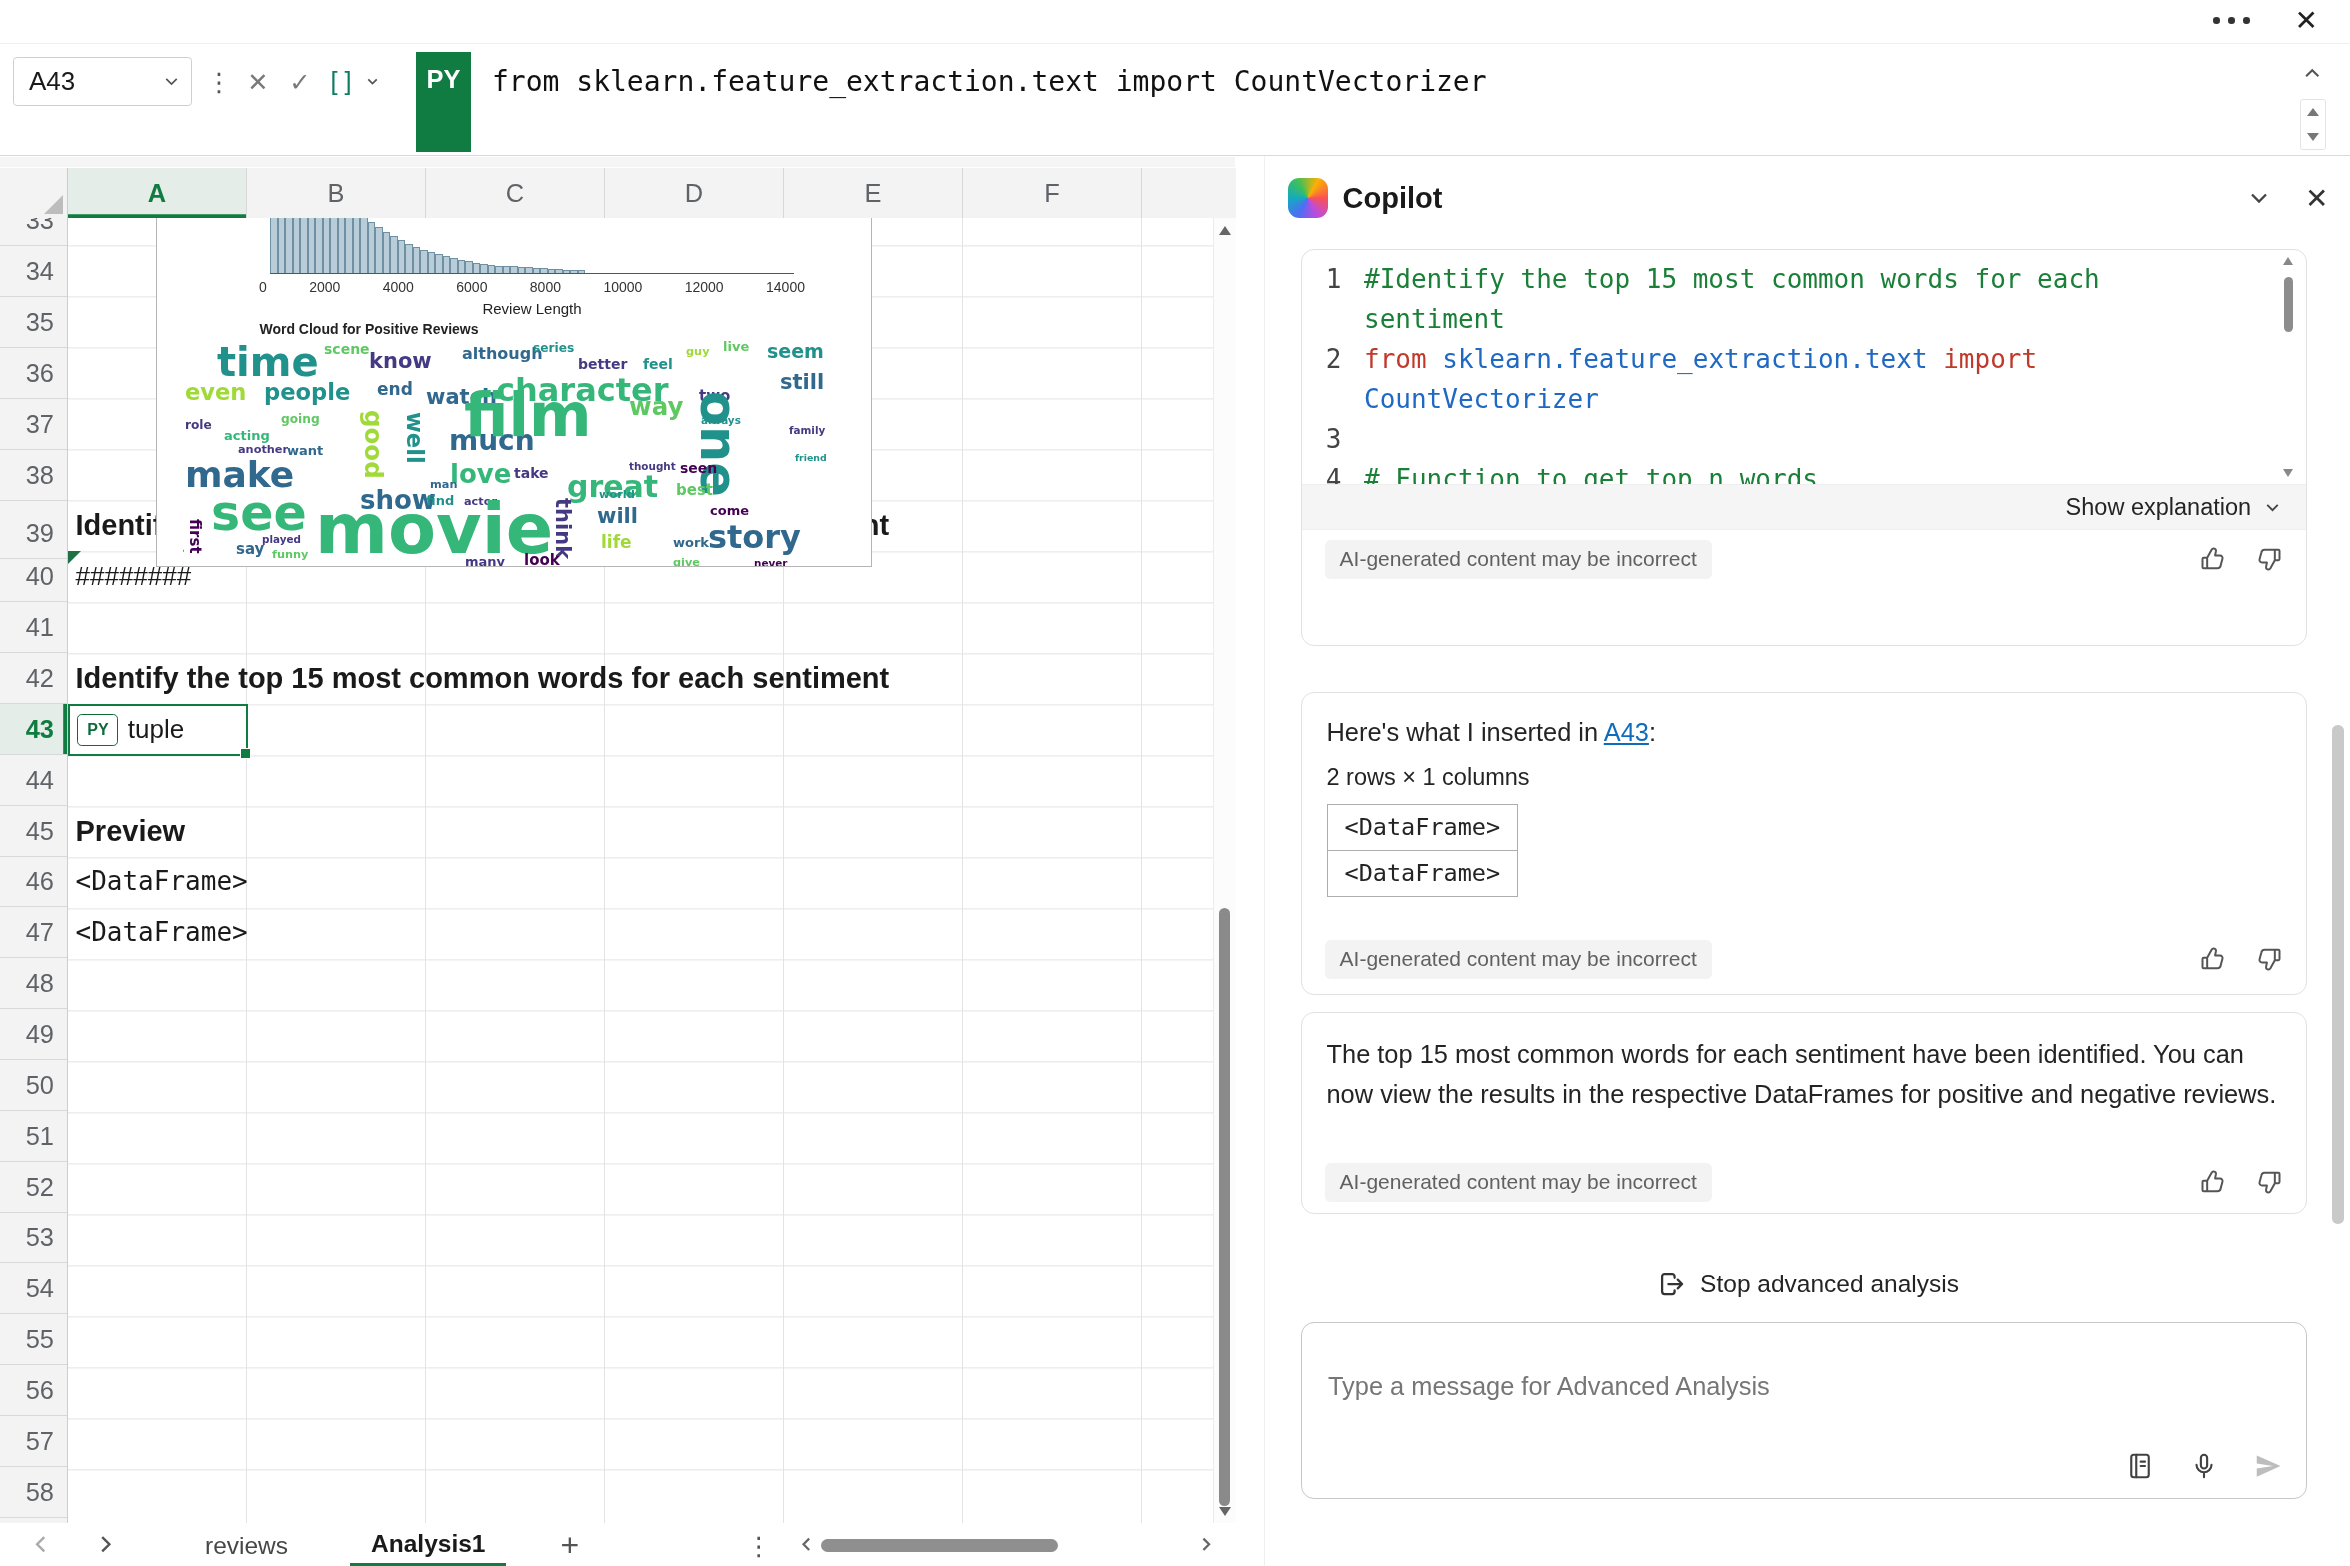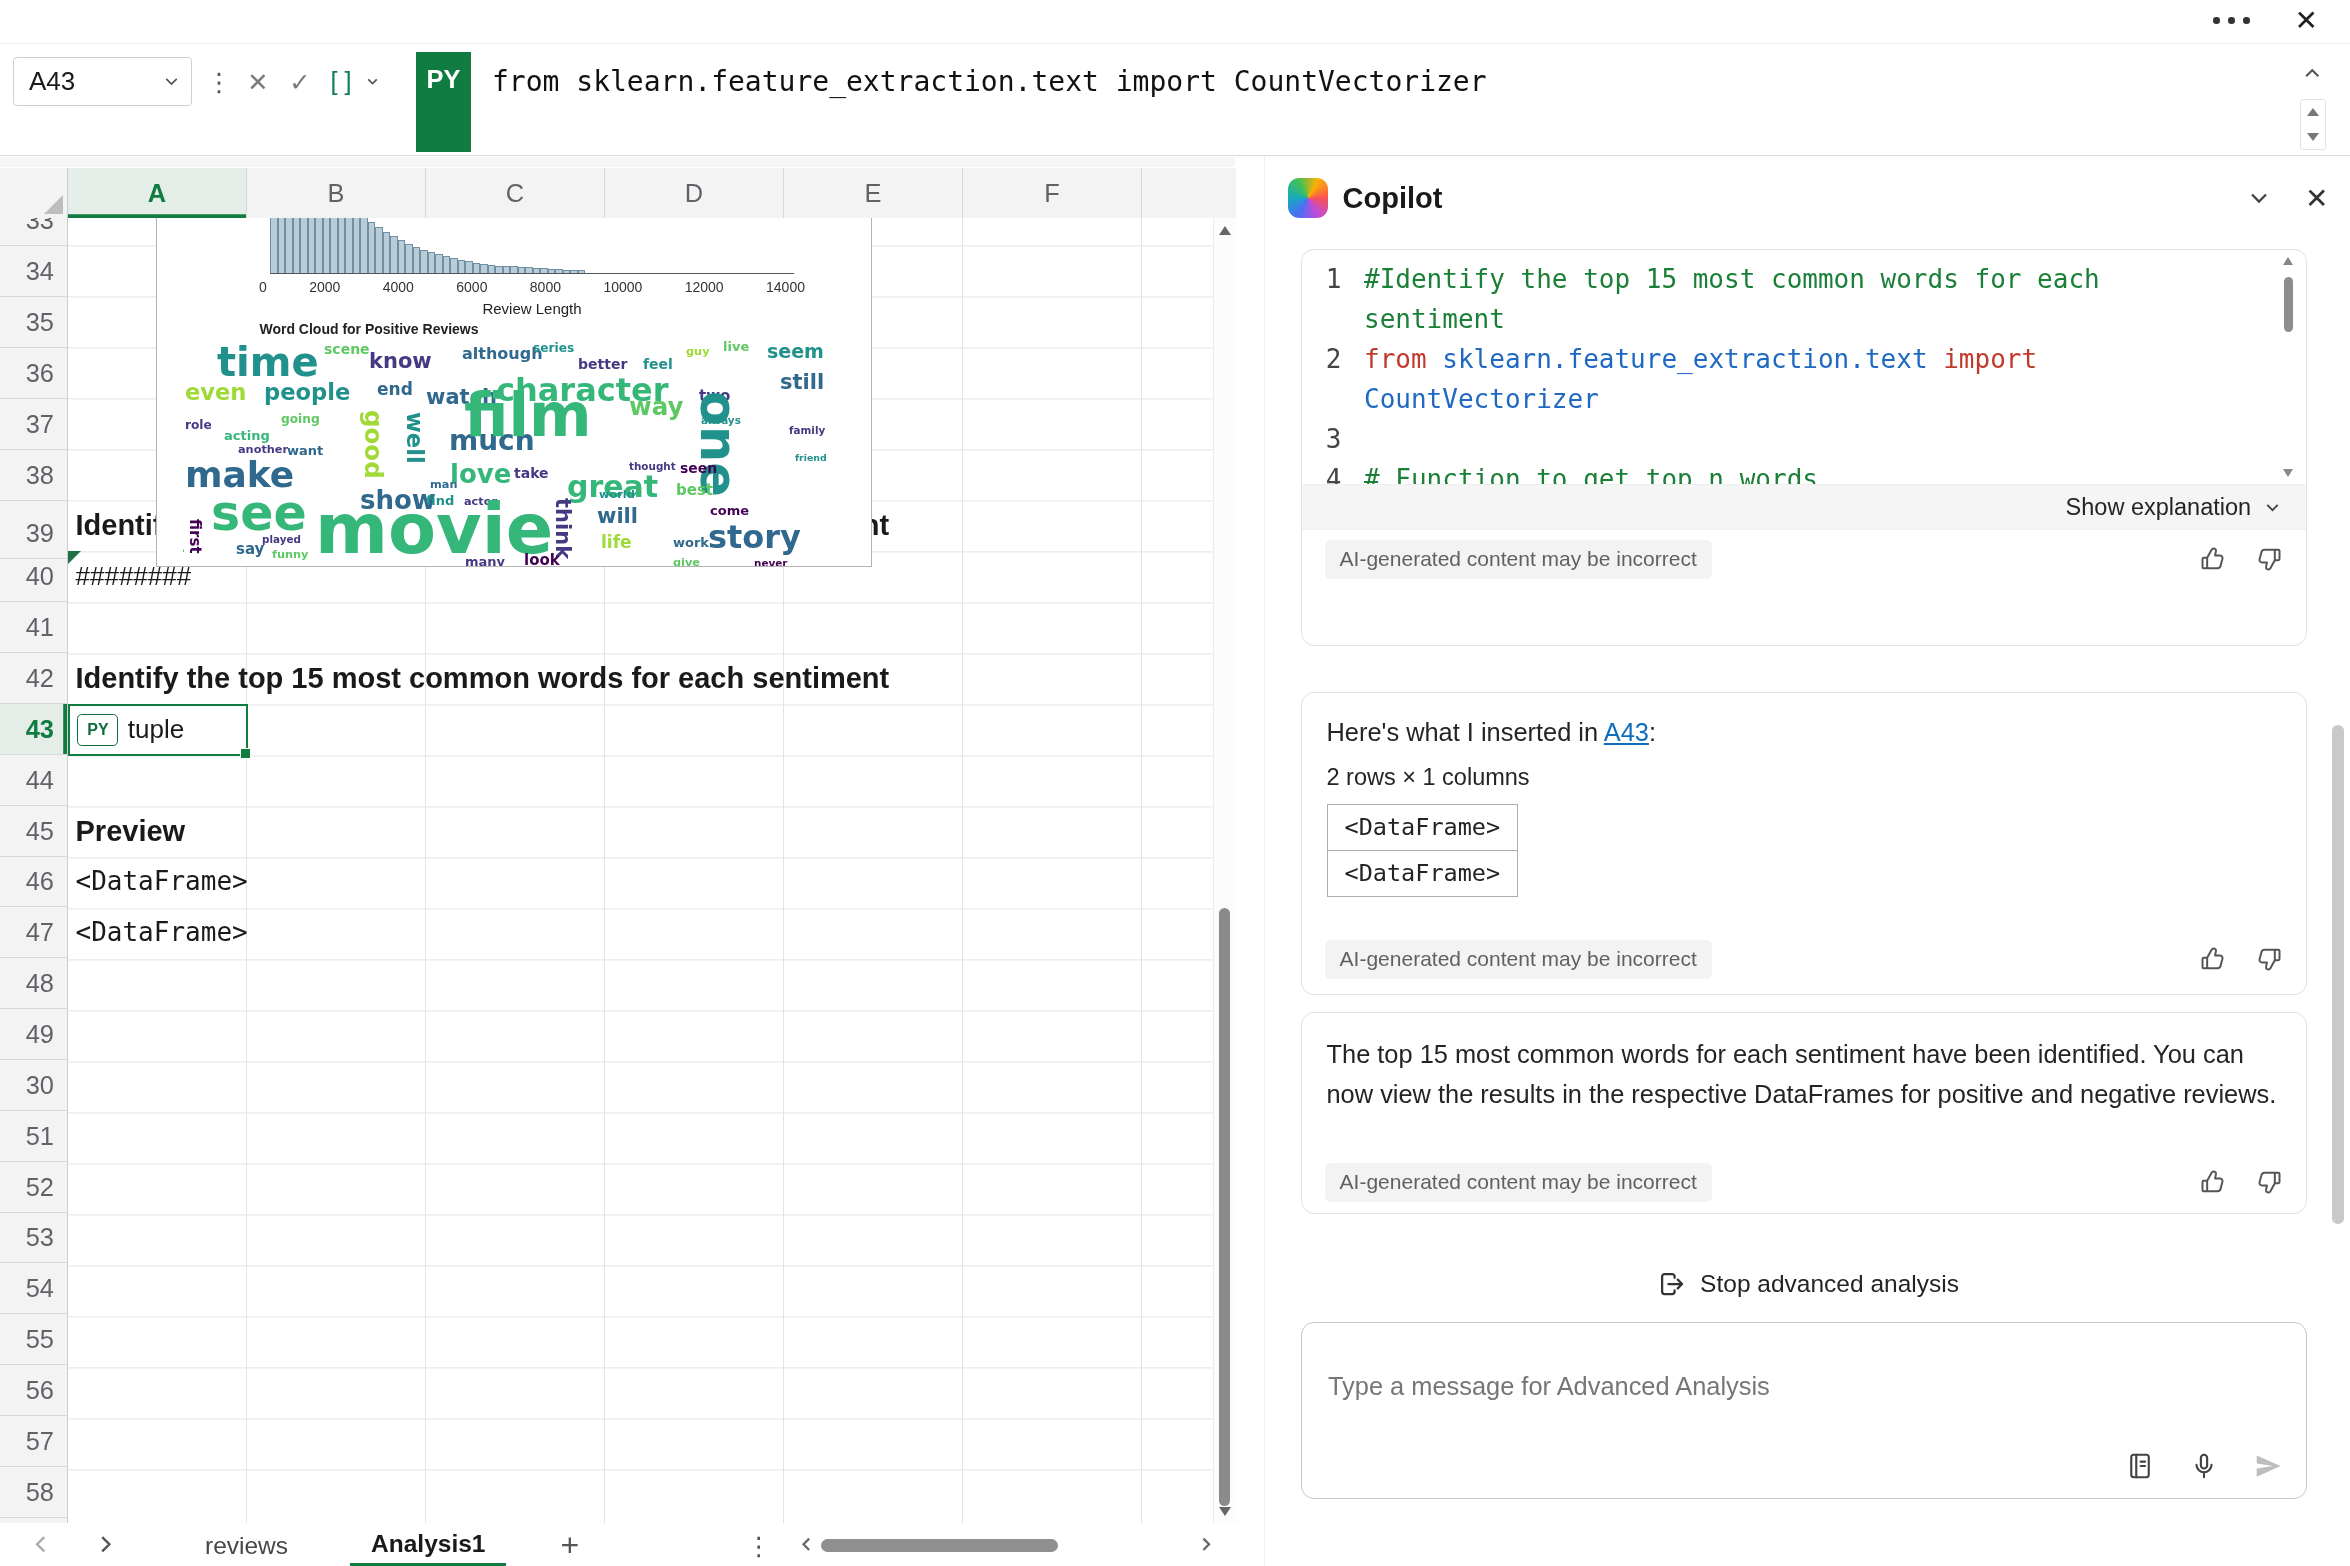--- a/index.html
+++ b/index.html
@@ -227,21 +227,21 @@
     <div class="row-header" style="top: 333px;">40</div>
     <div class="row-header" style="top: 384px;">41</div>
     <div class="row-header" style="top: 435px;">42</div>
     <div class="row-header selected" style="top: 486px;">43</div>
     <div class="row-header" style="top: 537px;">44</div>
     <div class="row-header" style="top: 588px;">45</div>
     <div class="row-header" style="top: 638px;">46</div>
     <div class="row-header" style="top: 689px;">47</div>
     <div class="row-header" style="top: 740px;">48</div>
     <div class="row-header" style="top: 791px;">49</div>
-    <div class="row-header" style="top: 842px;">30</div>
+    <div class="row-header" style="top: 842px;">50</div>
     <div class="row-header" style="top: 893px;">51</div>
     <div class="row-header" style="top: 944px;">52</div>
     <div class="row-header" style="top: 994px;">53</div>
     <div class="row-header" style="top: 1045px;">54</div>
     <div class="row-header" style="top: 1096px;">55</div>
     <div class="row-header" style="top: 1147px;">56</div>
     <div class="row-header" style="top: 1198px;">57</div>
     <div class="row-header" style="top: 1249px;">58</div>
     <div class="row-header" style="top: 1299px;">59</div>
   </div>

